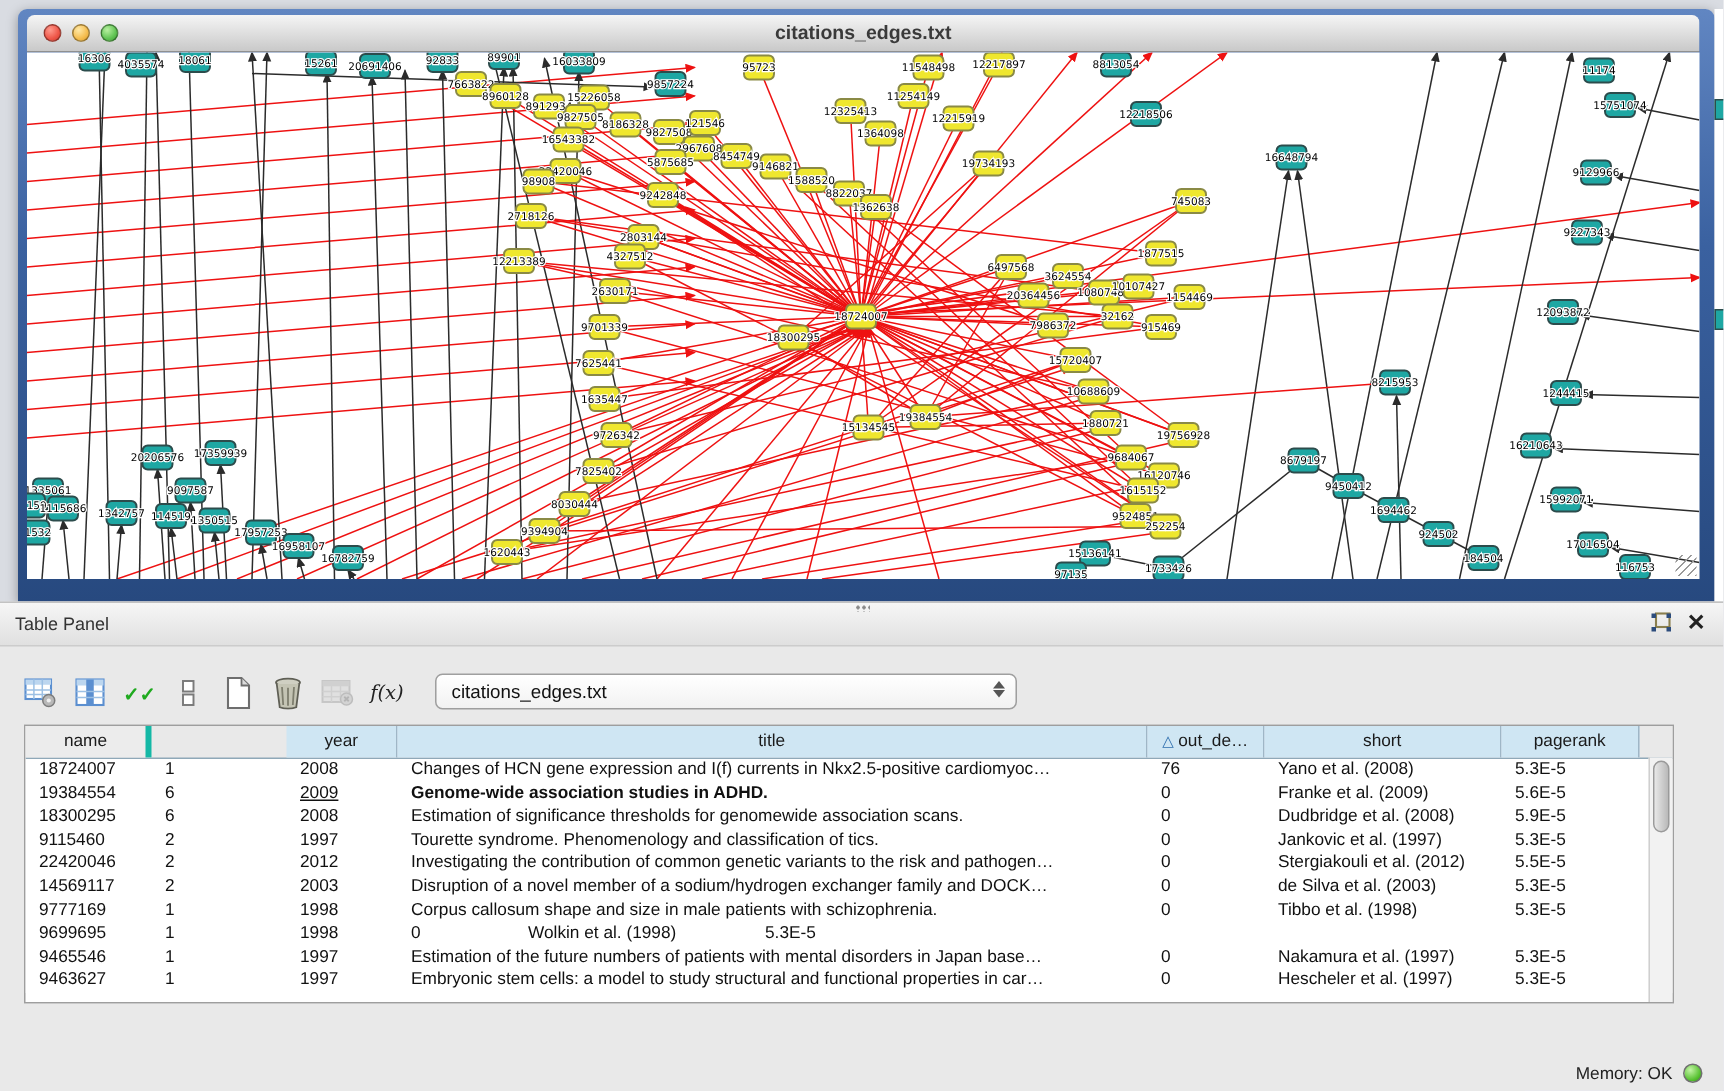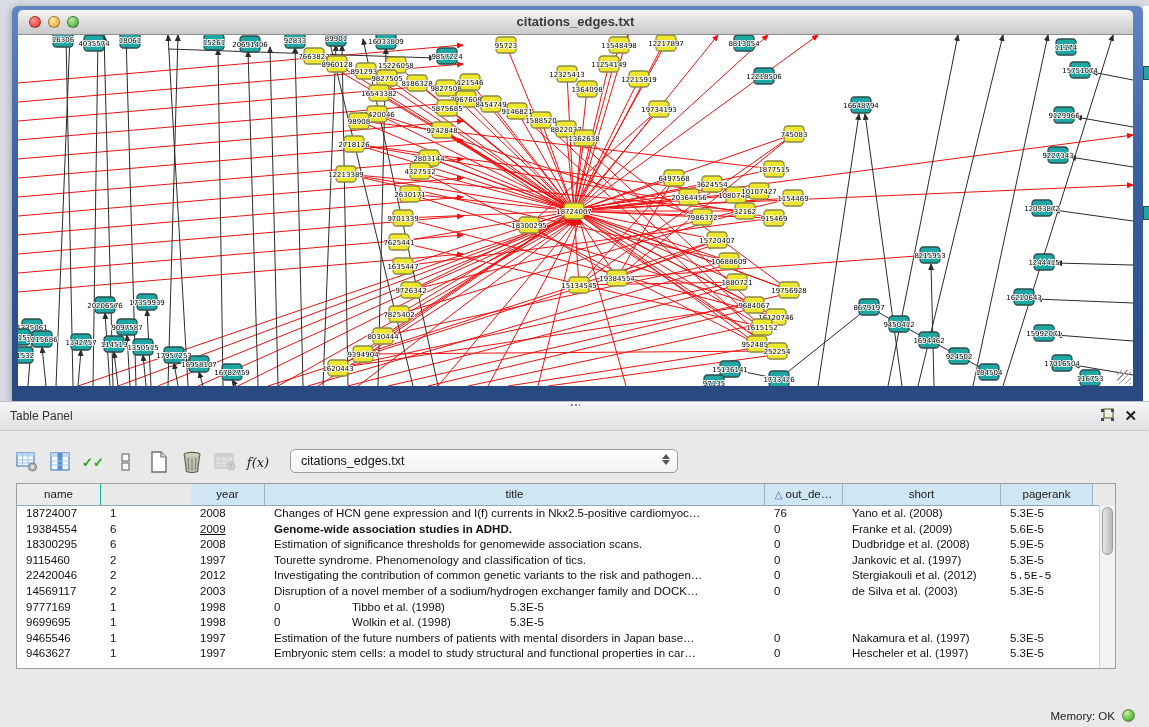--- a/index.html
+++ b/index.html
@@ -42,21 +42,21 @@
     font-size:12.5px;line-height:22px;padding-left:10px;color:#111;}
   .spin{position:absolute;right:7px;top:4px;display:flex;flex-direction:column;gap:1px;}
   .spin b{width:0;height:0;border-left:4px solid transparent;border-right:4px solid transparent;display:block;}
   .spin .up{border-bottom:5px solid #555;}
   .spin .dn{border-top:5px solid #555;}
   .tablewrap{position:absolute;left:16px;top:82px;width:1100px;height:186px;background:#fff;
     border:1px solid #9e9e9e;box-sizing:border-box;overflow:hidden;}
   .thead{display:flex;height:21px;background:#e9e9e9;border-bottom:1px solid #8fa8b8;}
   .th{box-sizing:border-box;border-right:1px solid #9fb6c6;background:#cfe6f3;text-align:center;
     font-size:11.5px;line-height:20px;color:#1a1a1a;overflow:hidden;white-space:nowrap;}
-  .th.gray{background:#ececec;border-right:1px solid #14b8a6;}
+  .th.gray{background:#ececec;border-right:4px solid #14b8a6;}
   .sortglyph{color:#2f6fae;font-size:10px;margin-right:3px;}
   .trow{display:flex;height:15.6px;background:#fff;}
   .td{box-sizing:border-box;padding-left:9px;font-size:11.5px;line-height:15.6px;color:#111;
     overflow:hidden;white-space:nowrap;}
   .vscroll{position:absolute;right:0;top:21px;bottom:0;width:15px;background:#f2f2f2;
     border-left:1px solid #cfcfcf;}
   .vthumb{margin:2px;height:46px;background:linear-gradient(90deg,#e8e8e8,#b9b9b9);
     border:1px solid #9a9a9a;border-radius:7px;}
   .tabs{position:absolute;left:50%;top:274px;transform:translateX(-50%);display:flex;height:21px;
     border:1px solid #9a9a9a;border-radius:5px;overflow:hidden;background:#fff;font-size:12.5px;}
@@ -839,35 +839,36 @@
             <div class="td" style="width: 158px;">Jankovic et al. (1997)</div>
             <div class="td" style="width: 92px;">5.3E-5</div>
           </div>
           <div class="trow">
             <div class="td" style="width: 84px;">22420046</div>
             <div class="td" style="width: 90px;">2</div>
             <div class="td" style="width: 74px;">2012</div>
             <div class="td" style="width: 500px;">Investigating the contribution of common genetic variants to the risk and pathogen…</div>
             <div class="td" style="width: 78px;">0</div>
             <div class="td" style="width: 158px;">Stergiakouli et al. (2012)</div>
-            <div class="td" style="width: 92px; font-family: Liberation Mono, monospace;">5.5E-5</div>
+            <div class="td" style="width: 92px;">5.5E-5</div>
           </div>
           <div class="trow">
             <div class="td" style="width: 84px;">14569117</div>
             <div class="td" style="width: 90px;">2</div>
             <div class="td" style="width: 74px;">2003</div>
             <div class="td" style="width: 500px;">Disruption of a novel member of a sodium/hydrogen exchanger family and DOCK…</div>
             <div class="td" style="width: 78px;">0</div>
             <div class="td" style="width: 158px;">de Silva et al. (2003)</div>
             <div class="td" style="width: 92px;">5.3E-5</div>
           </div>
           <div class="trow">
             <div class="td" style="width: 84px;">9777169</div>
             <div class="td" style="width: 90px;">1</div>
             <div class="td" style="width: 74px;">1998</div>
+            <div class="td" style="width: 500px;">Corpus callosum shape and size in male patients with schizophrenia.</div>
             <div class="td" style="width: 78px;">0</div>
             <div class="td" style="width: 158px;">Tibbo et al. (1998)</div>
             <div class="td" style="width: 92px;">5.3E-5</div>
           </div>
           <div class="trow">
             <div class="td" style="width: 84px;">9699695</div>
             <div class="td" style="width: 90px;">1</div>
             <div class="td" style="width: 74px;">1998</div>
             <div class="td" style="width: 78px;">0</div>
             <div class="td" style="width: 158px;">Wolkin et al. (1998)</div>

